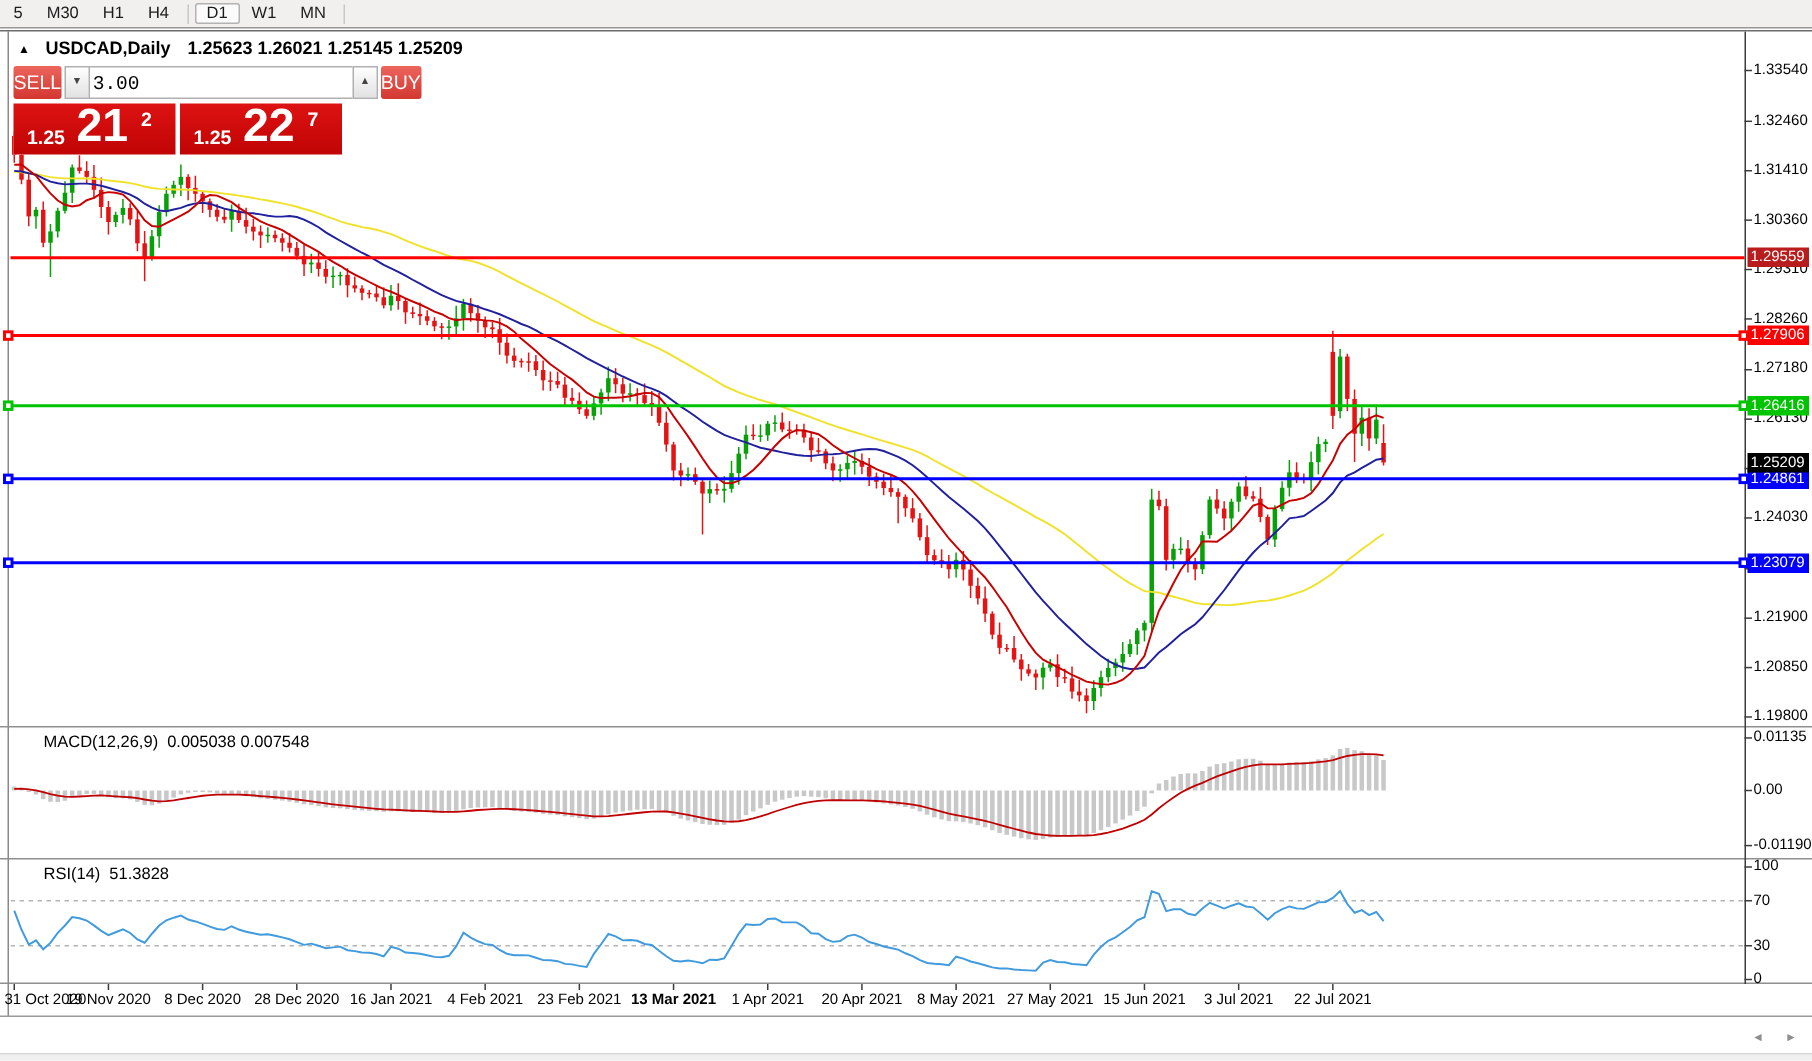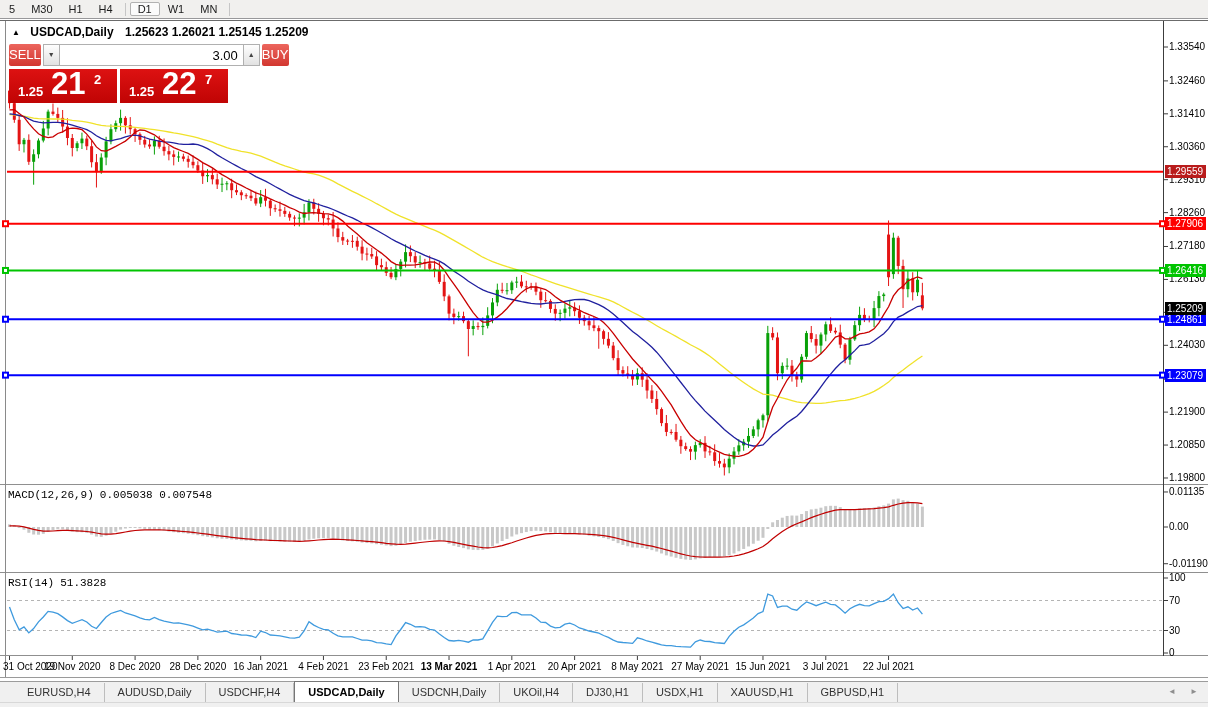--- a/index.html
+++ b/index.html
@@ -15,29 +15,29 @@
   
   .chart-title{position:absolute;left:12px;top:25px;font-size:12px;font-weight:700;color:#000;z-index:4;background:#fff;padding-right:6px;}
   .collapse{font-size:8px;margin-right:7px;position:relative;top:-1px;}
   .ohlc{margin-left:8px;font-weight:700;}
   
   .trade-panel{position:absolute;left:9px;top:44px;width:219px;z-index:4;background:#fff;}
   .row1{display:flex;height:22px;}
   .btn-trade{width:57px;color:#fff;font-size:13px;text-align:center;line-height:22px;background:linear-gradient(#ec655d,#d23730);border-radius:2px;cursor:pointer;}
   .stepper{display:flex;flex:1;margin:0 2px;}
   .step-btn{width:17px;background:linear-gradient(#fefefe,#e2e2e2);border:1px solid #b0b0b0;font-size:7px;color:#444;text-align:center;line-height:20px;box-sizing:border-box;cursor:pointer;}
-  .vol{flex:1;min-width:20px;border:1px solid #b0b0b0;border-left:none;border-right:none;font-size:13px;text-align:right;padding-right:5px;outline:none;font-family:Liberation Sans, sans-serif;}
+  .vol{flex:1;min-width:20px;border:1px solid #b0b0b0;border-left:none;border-right:none;font-size:13px;text-align:left;padding-right:5px;outline:none;font-family:Liberation Mono, monospace;}
   .row2{display:flex;margin-top:3px;height:34px;}
   .price-box{width:108px;background:linear-gradient(#dd1212,#c00404);color:#fff;position:relative;cursor:pointer;}
   .price-box.sell{margin-right:3px;}
   .pb-small{position:absolute;left:9px;bottom:4px;font-size:13px;font-weight:700;}
   .pb-big{position:absolute;left:42px;top:-3px;font-size:31px;font-weight:700;}
   .pb-sup{position:absolute;font-size:13px;font-weight:700;top:3px;left:85px;}
   
-  .ind-label{position:absolute;left:8px;font-size:11px;color:#000;z-index:3;font-family:Liberation Mono, monospace;}
+  .ind-label{position:absolute;left:29px;font-size:11px;color:#000;z-index:3;}
   .ind-label span{margin-right:6px;}
   
   .axis-text{position:absolute;left:1169px;font-size:10px;color:#000;z-index:2;}
   .level-label{position:absolute;left:1164.5px;width:41px;height:13px;color:#fff;font-size:10px;text-align:center;line-height:13px;z-index:3;}
   .date-label{position:absolute;top:661px;font-size:10px;color:#000;white-space:nowrap;transform:translateX(-50%);z-index:2;}
   .date-label.first{transform:none;}
   
   .tabbar{position:absolute;left:0;top:681px;width:1208px;height:21px;background:#f0f0f0;border-top:1px solid #9c9c9c;display:flex;align-items:flex-end;padding-left:14px;box-sizing:border-box;z-index:6;}
   .tab{font-size:11px;color:#333;padding:3px 13px 3px;border-right:1px solid #bdbdbd;line-height:13px;cursor:pointer;white-space:nowrap;}
   .tab.active{background:#fff;border:1px solid #767676;border-bottom:1px solid #fff;font-weight:700;color:#000;padding-top:4px;margin-bottom:-1px;cursor:default;}
@@ -755,32 +755,20 @@
     </div>
   </div>
 
   <div class="ind-label" style="top:489px">
     <span>MACD(12,26,9)</span><span>0.005038 0.007548</span>
   </div>
   <div class="ind-label" style="top:577px">
     <span>RSI(14)</span><span>51.3828</span>
   </div>
 
-  <div class="tabbar">
-      <div class="tab">EURUSD,H4</div>
-      <div class="tab">AUDUSD,Daily</div>
-      <div class="tab">USDCHF,H4</div>
-      <div class="tab active">USDCAD,Daily</div>
-      <div class="tab">USDCNH,Daily</div>
-      <div class="tab">UKOil,H4</div>
-      <div class="tab">DJ30,H1</div>
-      <div class="tab">USDX,H1</div>
-      <div class="tab">XAUUSD,H1</div>
-      <div class="tab">GBPUSD,H1</div>
-    </div>
   <div class="tab-arrows">
     <span>◄</span>
     <span>►</span>
   </div>
   <div class="bottom-strip"></div>
 
 <div class="axis-text" style="top: 41px;">1.33540</div>
     <div class="axis-text" style="top: 74.8769px;">1.32460</div>
     <div class="axis-text" style="top: 107.813px;">1.31410</div>
     <div class="axis-text" style="top: 140.749px;">1.30360</div>

